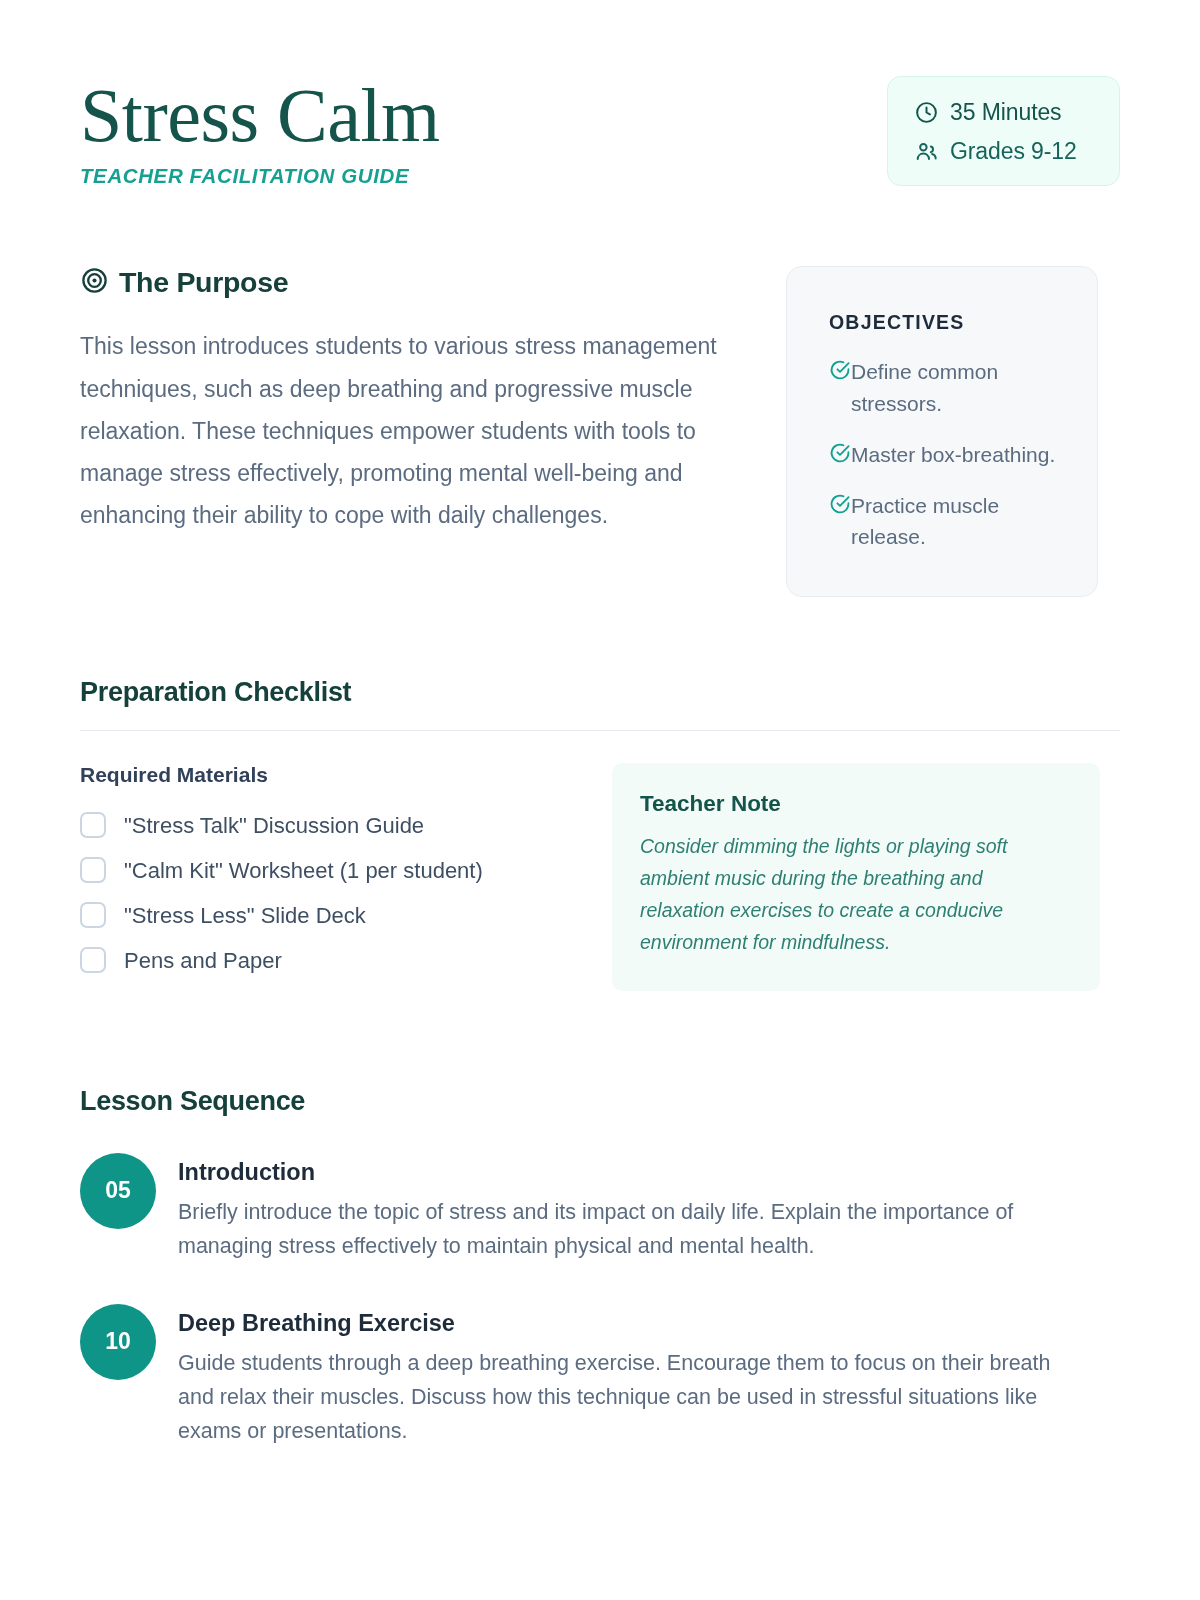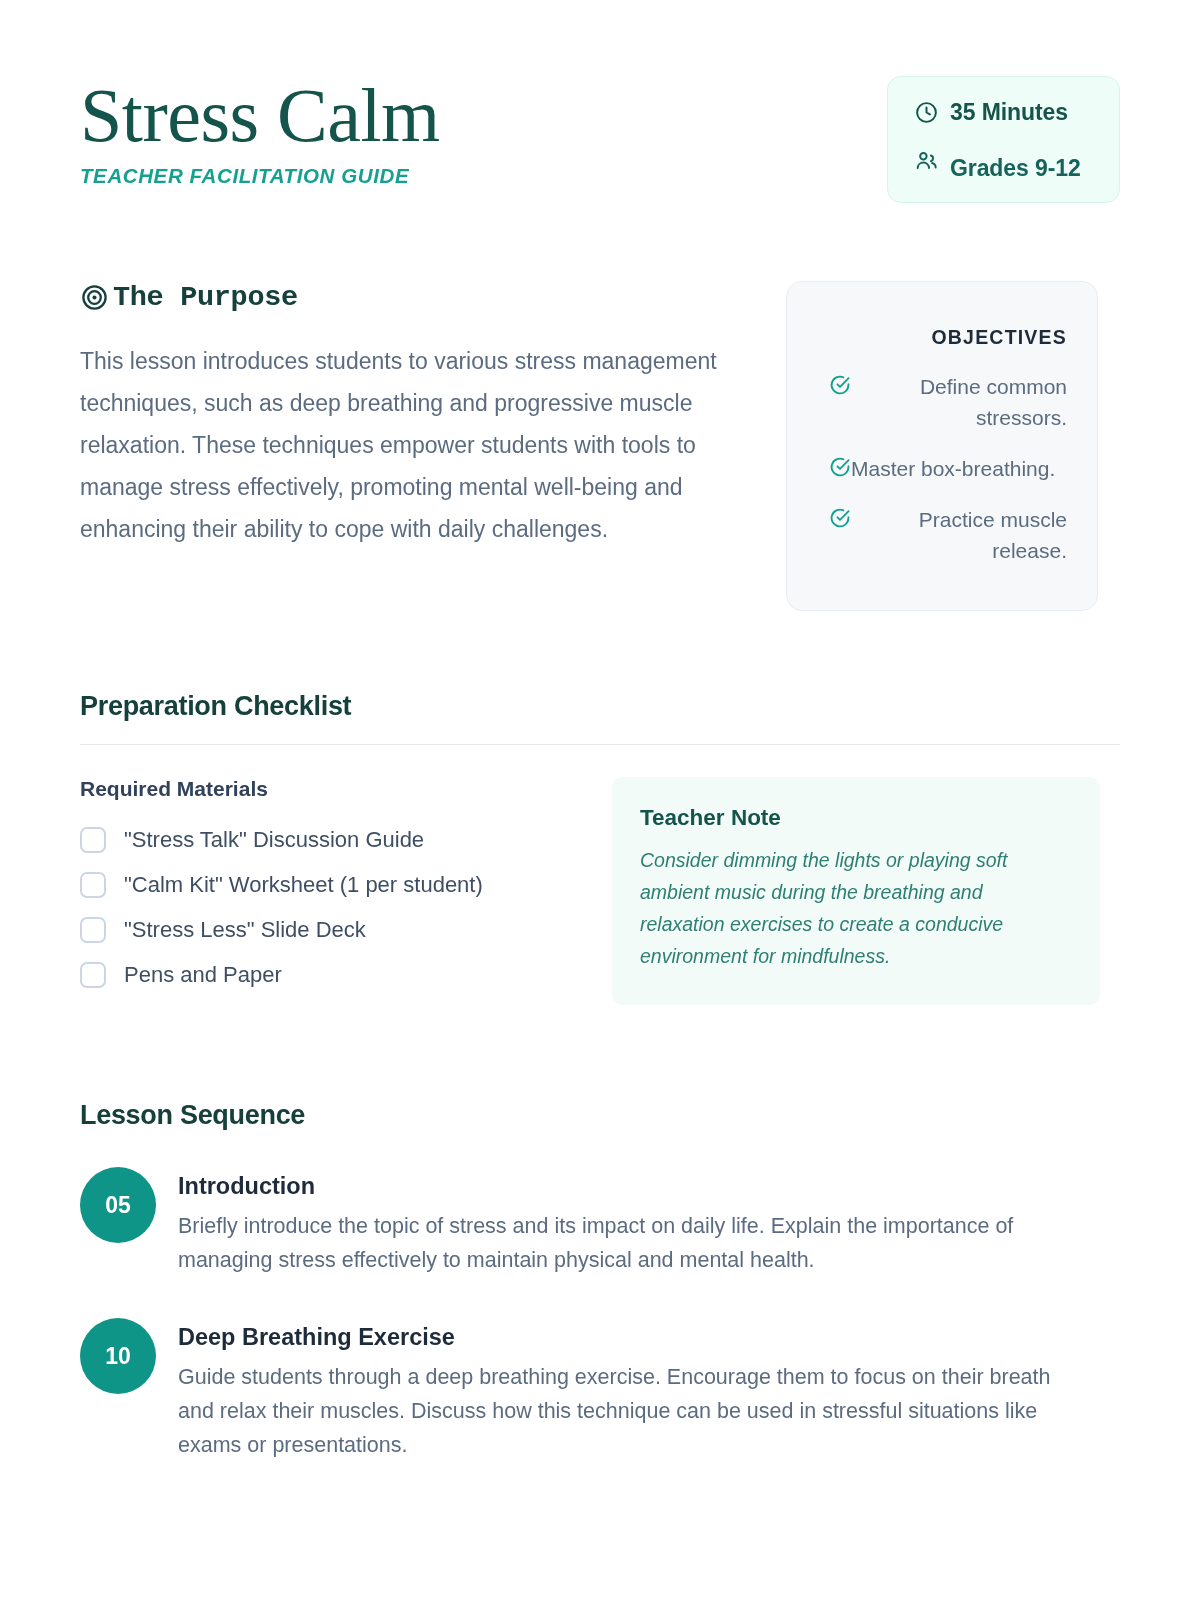--- a/index.html
+++ b/index.html
@@ -61,41 +61,40 @@
 
   .meta-row {
     display: flex;
     align-items: center;
     gap: 11px;
     color: #14544b;
   }
   .meta-row + .meta-row { margin-top: 12px; }
 
   .meta-row .m-label { font-size: 23px; letter-spacing: -0.1px; }
-  .meta-row.primary .m-label { font-weight: 700; }
-  .meta-row.secondary .m-label { font-weight: 700; color: #16635a; margin-top: 17px; }
+  .meta-row.primary .m-label { font-weight: 400; }
+  .meta-row.secondary .m-label { font-weight: 400; color: #16635a; }
 
   .icon { display: inline-flex; flex: 0 0 auto; }
 
   
   .purpose-wrap {
     display: flex;
     gap: 34px;
     margin-top: 78px;
     align-items: flex-start;
   }
 
   .purpose-main { width: 672px; }
 
   .section-head {
     display: flex;
-    align-items: center;
-    gap: 4px;
+    align-items: flex-start;
+    gap: 10px;
     color: #14544b;
-    font-family: Liberation Mono, monospace;
   }
 
   .section-head .sh-text {
     font-size: 28.5px;
     font-weight: 700;
     letter-spacing: -0.3px;
     color: #15403b;
   }
 
   .purpose-body {
@@ -105,21 +104,20 @@
     color: #5b6b80;
     max-width: 660px;
   }
 
   .objectives-card {
     width: 312px;
     background: #f6f8fa;
     border: 1px solid #e9edf2;
     border-radius: 16px;
     padding: 44px 30px 44px 42px;
-    text-align: right;
   }
 
   .obj-title {
     font-size: 19.5px;
     font-weight: 700;
     letter-spacing: 1.2px;
     color: #1d2b3a;
     margin-bottom: 22px;
   }
 

